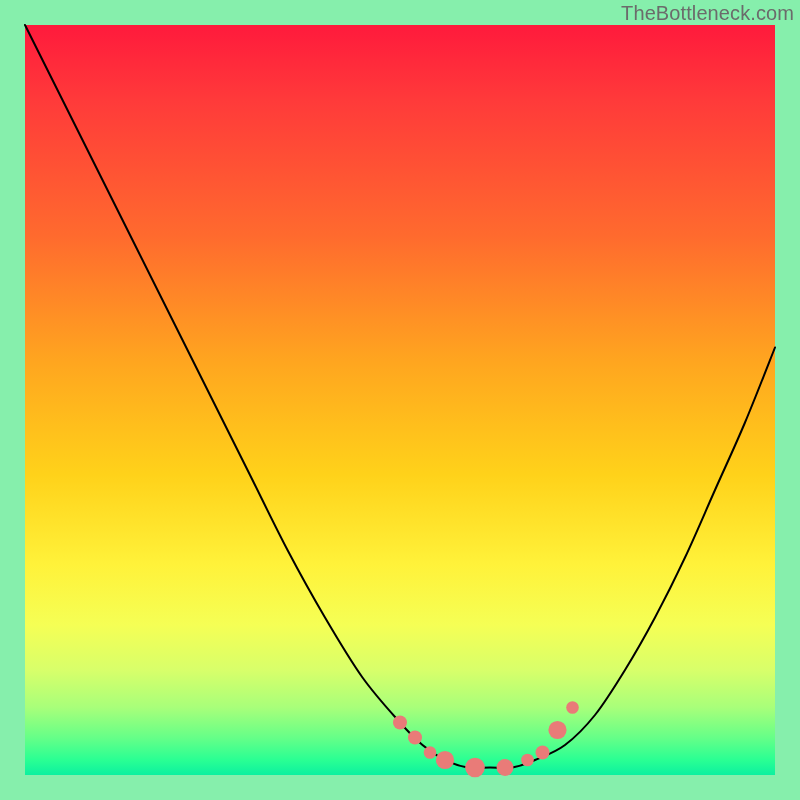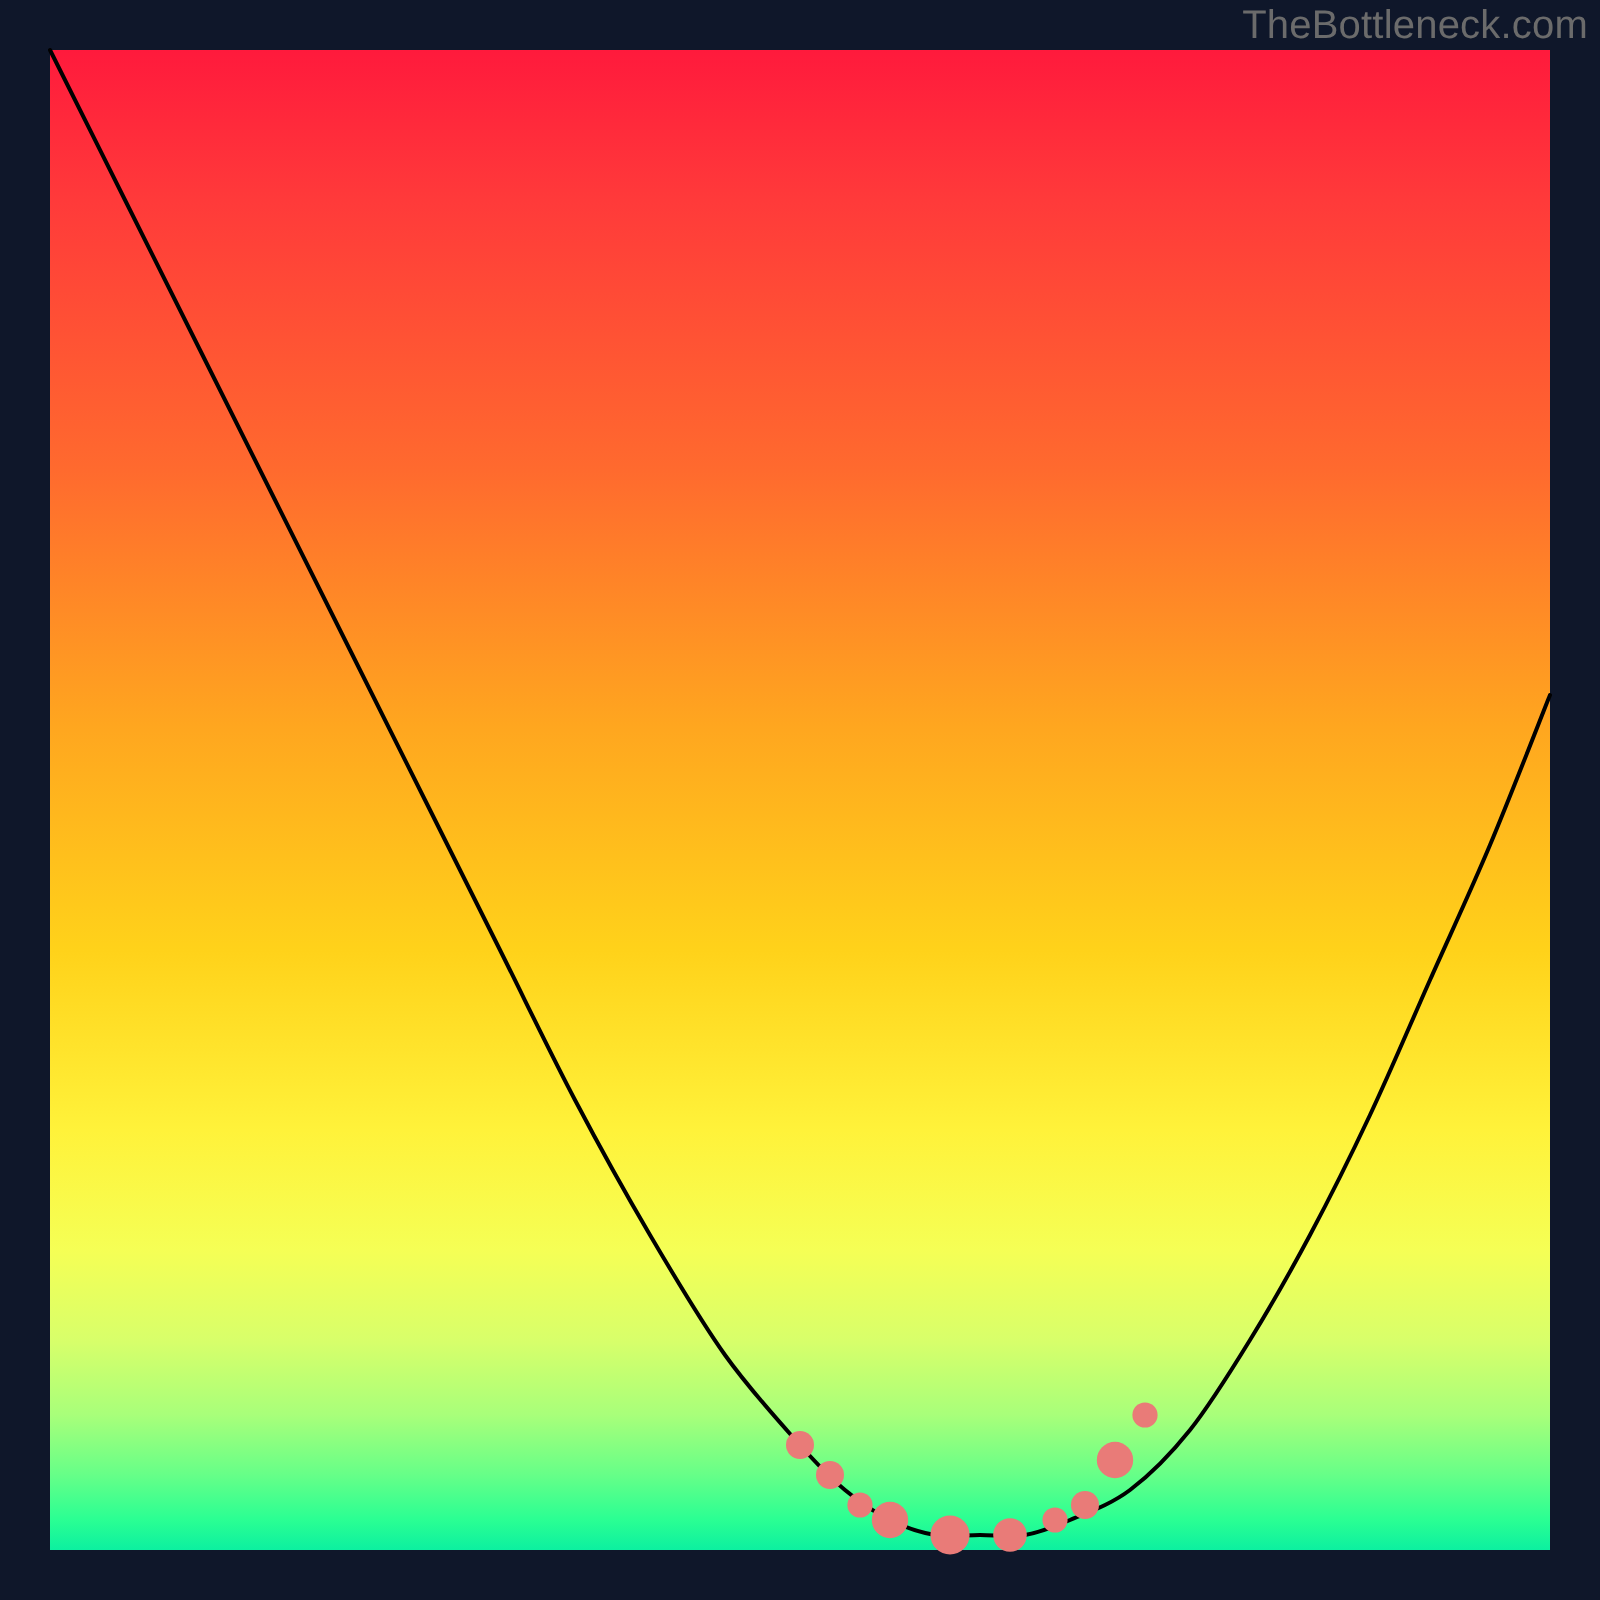--- a/index.html
+++ b/index.html
@@ -10,21 +10,21 @@
     overflow: hidden;
     background: #000;
     font-family: Arial, Helvetica, sans-serif;
   }
   .frame {
     position: absolute;
     left: 0;
     top: 0;
     width: 800px;
     height: 800px;
-    background: #0f172a;
+    background: #86efac;
   }
   .plot-area {
     position: absolute;
     left: 25px;
     top: 25px;
     width: 750px;
     height: 750px;
     
     background: linear-gradient(to bottom,
       #ff1a3c 0%,

